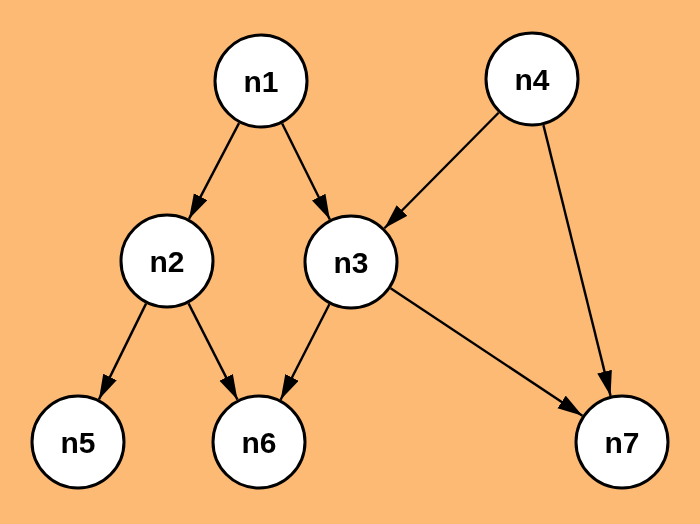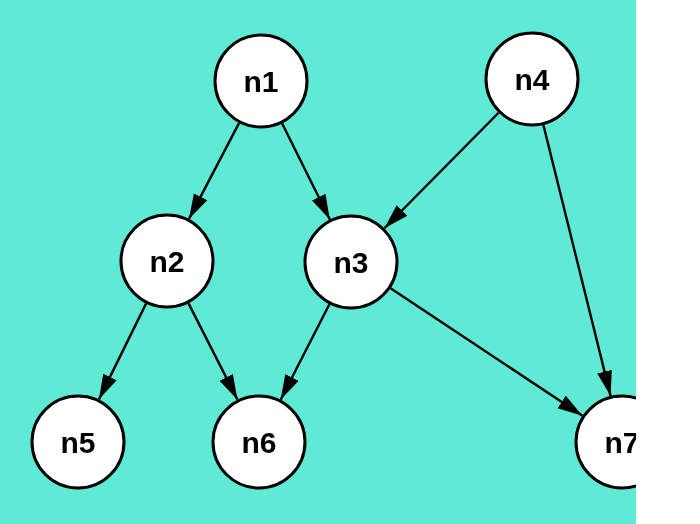--- a/index.html
+++ b/index.html
@@ -3,23 +3,23 @@
 <meta charset="utf-8">
 <style>
   html, body {
     margin: 0;
     padding: 0;
     background: #ffffff;
     font-family: "Liberation Sans", sans-serif;
   }
   .canvas-wrap {
     position: relative;
-    width: 636px;
+    width: 700px;
     height: 524px;
-    background: #5eead4;
+    background: #fdba74;
     overflow: hidden;
   }
   svg {
     display: block;
   }
   .node-circle {
     fill: #ffffff;
     stroke: #000000;
     stroke-width: 3;
   }

